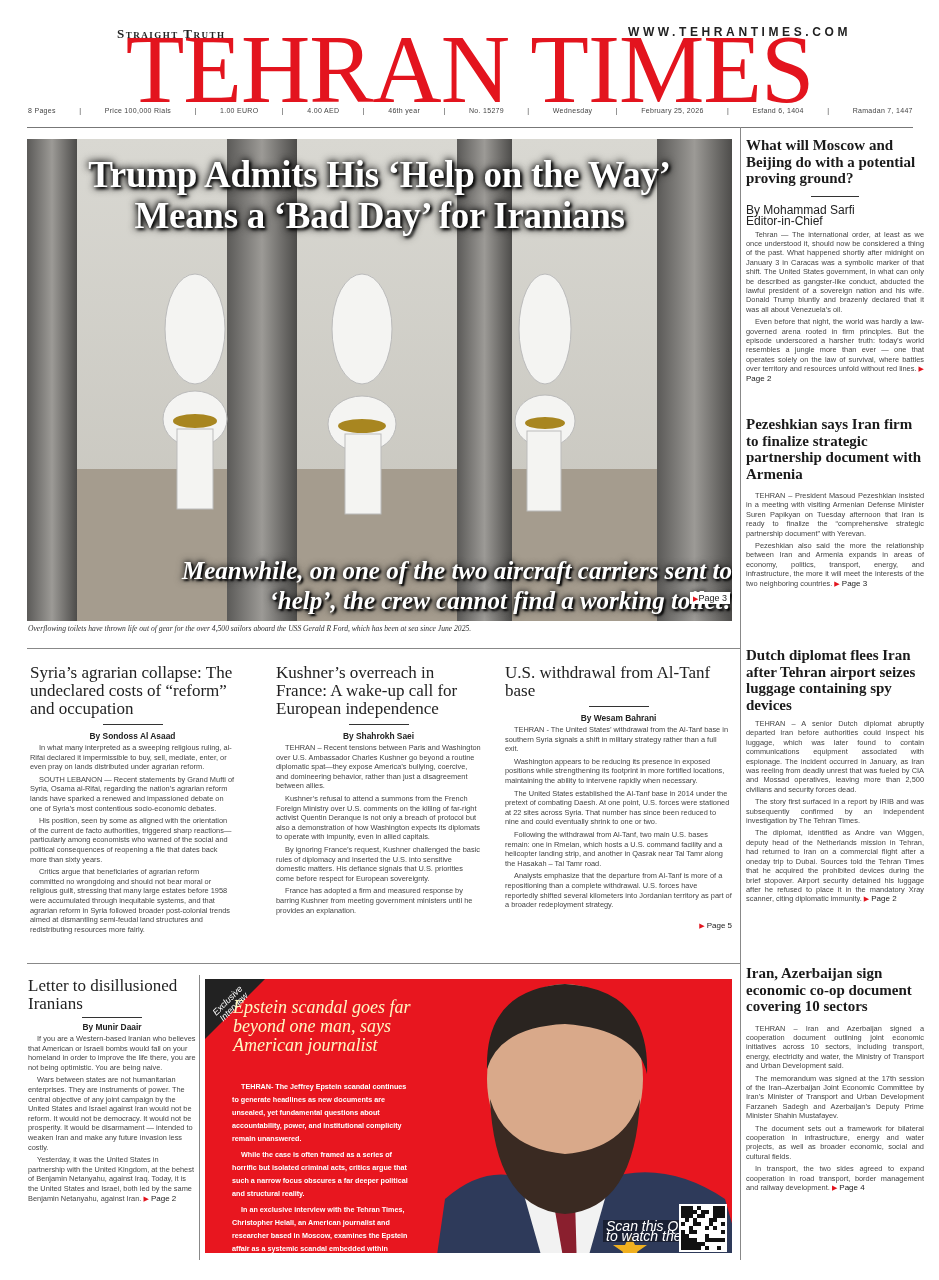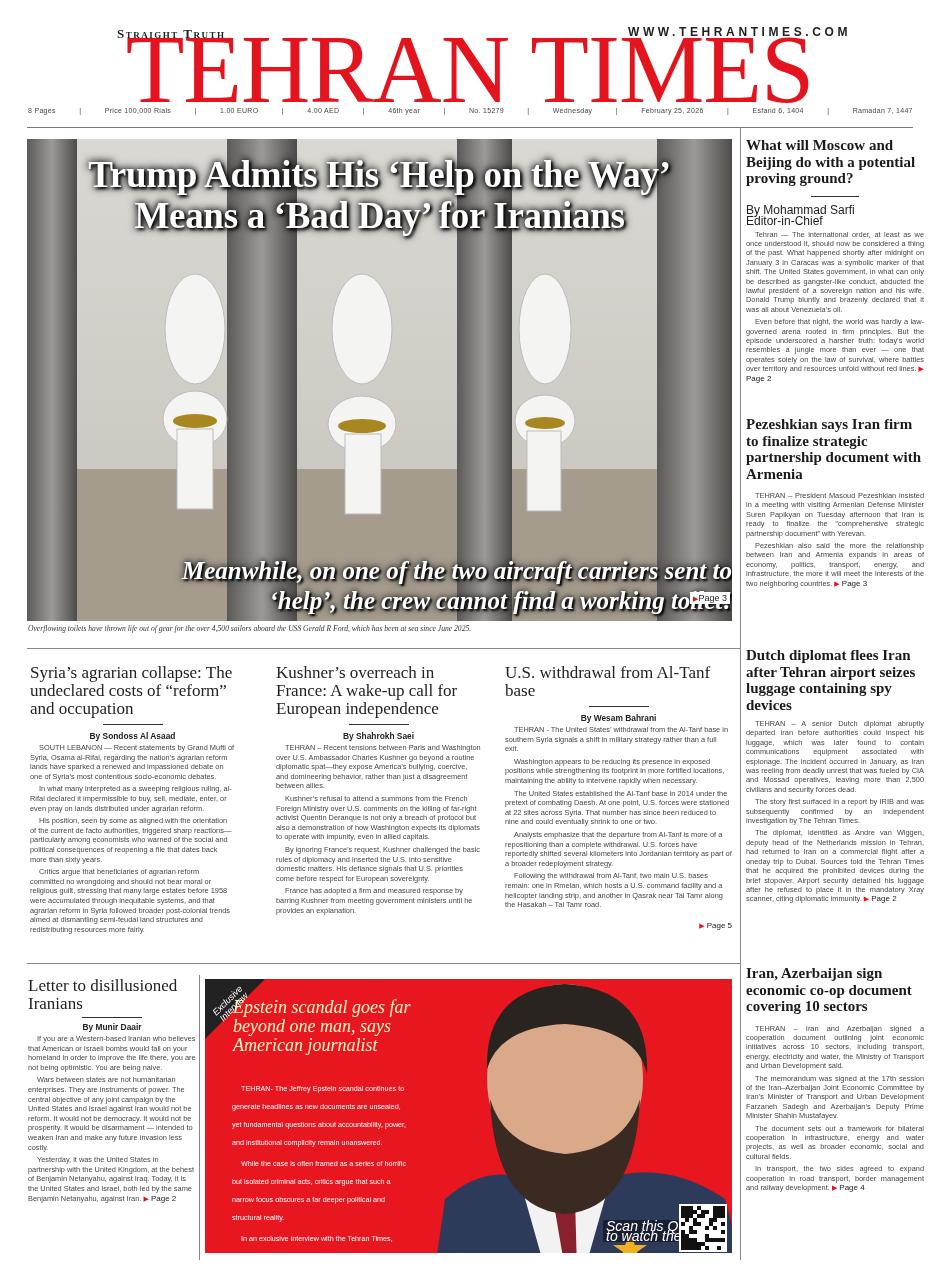--- a/index.html
+++ b/index.html
@@ -32,21 +32,21 @@
 #a-syria{left:30px;top:664px;width:205px}
 #a-kushner{left:276px;top:664px;width:205px}
 #a-tanf{left:505px;top:664px;width:227px}
 #rule-low{left:27px;top:963px;width:713px;height:1px;background:#888}
 #a-letter{left:28px;top:977px;width:168px}
 #rule-v2{left:199px;top:975px;width:1px;height:285px;background:#888}
 
 #redbox{left:205px;top:979px;width:527px;height:274px;background:#e8161f;overflow:hidden}
 #red-title{position:absolute;left:28px;top:19px;width:200px;font-family:"Liberation Serif",serif;font-style:italic;font-size:18px;line-height:19px;color:#fef9c3}
 #red-body{position:absolute;left:27px;top:101px;width:176px}
-#red-body p{font-size:7.2px;line-height:18px;color:#fff;font-weight:normal;text-indent:9px;margin-bottom:3px}
+#red-body p{font-size:7.2px;line-height:13px;color:#fff;font-weight:bold;text-indent:9px;margin-bottom:3px}
 #ribbon-wrap{position:absolute;left:0;top:0;width:70px;height:70px;overflow:hidden}
 #ribbon-tri{position:absolute;left:0;top:0;width:0;height:0;border-top:60px solid #222;border-right:60px solid transparent}
 #ribbon-text{position:absolute;left:-2px;top:16px;transform:rotate(-45deg);font-size:9px;line-height:9px;color:#fff;font-style:italic;text-align:center;width:56px}
 #portrait{position:absolute;left:220px;top:-30px}
 #qr-caption{position:absolute;left:398px;top:241px;background:rgba(20,25,40,.8);padding:1px 3px;font-style:italic;font-size:14px;line-height:10px;color:#fff;text-align:right}
 #qr{position:absolute;left:474px;top:225px;width:48px;height:48px;background:#fff;padding:2px}
 
 .side h3{font-family:"Liberation Serif",serif;font-weight:bold;font-size:15px;line-height:16.5px;color:#1a1a1a}
 .side p{font-size:7.4px;line-height:9.4px;color:#444;text-indent:9px;text-align:justify;margin-bottom:3px}
 .side .sep{width:48px;height:1px;background:#333;margin:9px auto 8px}
@@ -133,22 +133,22 @@
   <div id="hero-page"><span class="arrow">▶</span><span>Page 3</span></div>
 </div>
 <div class="abs" id="caption">Overflowing toilets have thrown life out of gear for the over 4,500 sailors aboard the USS Gerald R Ford, which has been at sea since June 2025.</div>
 <div class="abs" id="rule-mid"></div>
 
 <div class="abs art" id="a-syria">
   <h2>Syria’s agrarian collapse: The undeclared costs of “reform” and occupation</h2>
   <div class="sep"></div>
   <div class="by">By Sondoss Al Asaad</div>
   <div>
+      <p><span>In what many interpreted as a sweeping religious ruling, al-Rifai declared it impermissible to buy, sell, mediate, enter, or even pray on lands distributed under agrarian reform.</span></p>
       <p><span>SOUTH LEBANON — Recent statements by Grand Mufti of Syria, Osama al-Rifai, regarding the nation’s agrarian reform lands have sparked a renewed and impassioned debate on one of Syria’s most contentious socio-economic debates.</span></p>
-      <p><span>In what many interpreted as a sweeping religious ruling, al-Rifai declared it impermissible to buy, sell, mediate, enter, or even pray on lands distributed under agrarian reform.</span></p>
       <p><span>His position, seen by some as aligned with the orientation of the current de facto authorities, triggered sharp reactions—particularly among economists who warned of the social and political consequences of reopening a file that dates back more than sixty years.</span></p>
       <p><span>Critics argue that beneficiaries of agrarian reform committed no wrongdoing and should not bear moral or religious guilt, stressing that many large estates before 1958 were accumulated through inequitable systems, and that agrarian reform in Syria followed broader post-colonial trends aimed at dismantling semi-feudal land structures and redistributing resources more fairly.</span></p>
     </div>
 </div>
 <div class="abs art" id="a-kushner">
   <h2>Kushner’s overreach in France: A wake-up call for European independence</h2>
   <div class="sep"></div>
   <div class="by">By Shahrokh Saei</div>
   <div>
       <p><span>TEHRAN – Recent tensions between Paris and Washington over U.S. Ambassador Charles Kushner go beyond a routine diplomatic spat—they expose America’s bullying, coercive, and domineering behavior, rather than just a disagreement between allies.</span></p>
@@ -158,22 +158,22 @@
     </div>
 </div>
 <div class="abs art" id="a-tanf">
   <h2>U.S. withdrawal from Al-Tanf base</h2>
   <div class="sep"></div>
   <div class="by">By Wesam Bahrani</div>
   <div>
       <p><span>TEHRAN - The United States’ withdrawal from the Al-Tanf base in southern Syria signals a shift in military strategy rather than a full exit.</span></p>
       <p><span>Washington appears to be reducing its presence in exposed positions while strengthening its footprint in more fortified locations, maintaining the ability to intervene rapidly when necessary.</span></p>
       <p><span>The United States established the Al-Tanf base in 2014 under the pretext of combating Daesh. At one point, U.S. forces were stationed at 22 sites across Syria. That number has since been reduced to nine and could eventually shrink to one or two.</span></p>
+      <p><span>Following the withdrawal from Al-Tanf, two main U.S. bases remain: one in Rmelan, which hosts a U.S. command facility and a helicopter landing strip, and another in Qasrak near Tal Tamr along the Hasakah – Tal Tamr road.</span></p>
       <p><span>Analysts emphasize that the departure from Al-Tanf is more of a repositioning than a complete withdrawal. U.S. forces have reportedly shifted several kilometers into Jordanian territory as part of a broader redeployment strategy.</span></p>
-      <p><span>Following the withdrawal from Al-Tanf, two main U.S. bases remain: one in Rmelan, which hosts a U.S. command facility and a helicopter landing strip, and another in Qasrak near Tal Tamr along the Hasakah – Tal Tamr road.</span></p>
     </div>
   <div style="text-align:right;margin-top:4px"><span class="arrow">▶ </span><span class="pg">Page 5</span></div>
 </div>
 <div class="abs" id="rule-low"></div>
 
 <div class="abs art" id="a-letter">
   <h2>Letter to disillusioned Iranians</h2>
   <div class="sep" style="margin:4px auto 4px"></div>
   <div class="by">By Munir Daair</div>
   <div>

